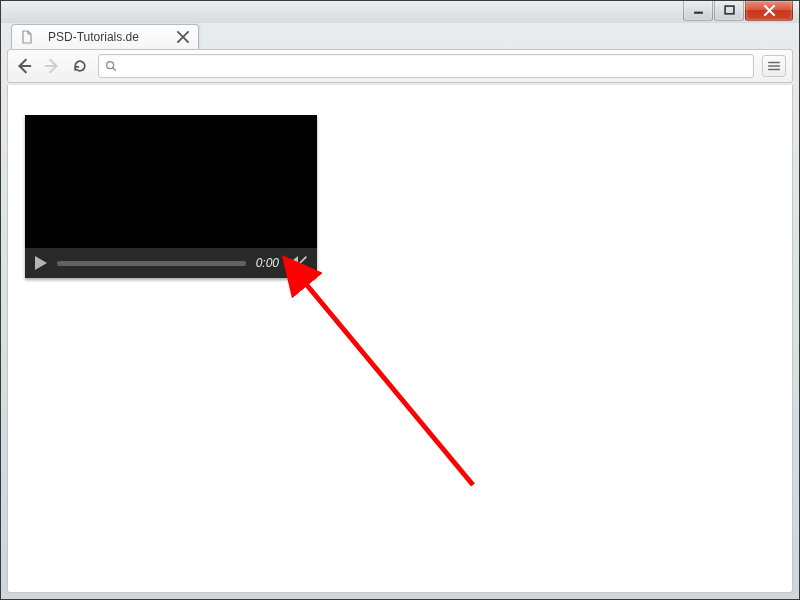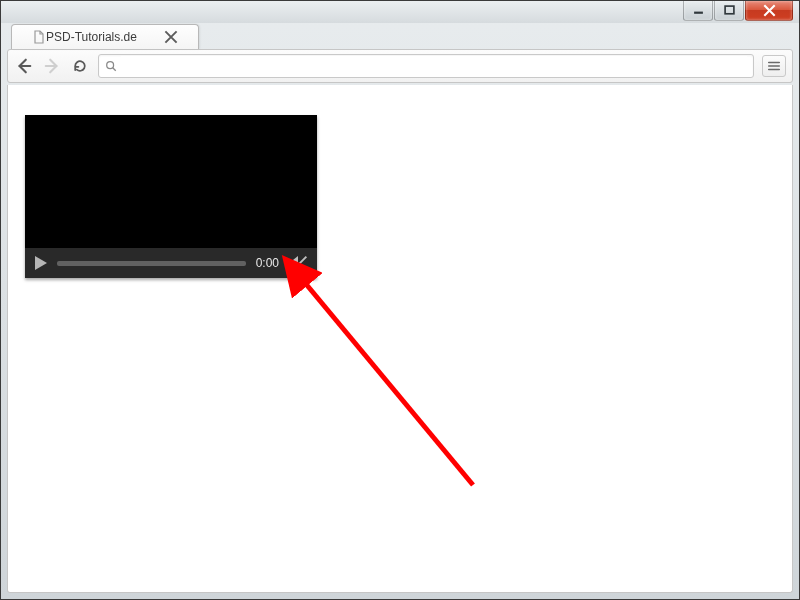--- a/index.html
+++ b/index.html
@@ -8,35 +8,35 @@
   
   .titlebar{ height:22px; background:linear-gradient(#ebeff1,#d6dbde); position:relative; }
   .win-buttons{ position:absolute; right:6px; top:0; display:flex; }
   .win-btn{ width:30px; height:20px; margin-left:1px; border:1px solid rgba(0,0,0,.25); border-top:none; border-radius:0 0 3px 3px; display:flex; align-items:center; justify-content:center; color:#30383c; box-shadow:inset 0 0 3px rgba(255,255,255,.5); }
   .win-btn.min, .win-btn.max{ background:linear-gradient(#e9edef,#c9d0d4); }
   .win-btn.close{ width:48px; background:linear-gradient(#e78a79 0%,#d9583e 45%,#c63a20 46%,#cf3f22 100%); color:#fff; }
   .win-btn svg{ width:11px; height:11px; }
   .win-btn.close svg{ width:13px; height:13px; }
   
   .tabstrip{ height:26px; position:relative; }
-  .tab{ position:absolute; left:10px; bottom:0; width:188px; height:25px; background:linear-gradient(#fefefe,#f5f5f5); border:1px solid #b8b8b8; border-bottom:none; border-radius:4px 4px 0 0; display:flex; align-items:center; padding:0 20px; gap:0; box-shadow:1px 0 2px rgba(0,0,0,.08); }
+  .tab{ position:absolute; left:10px; bottom:0; width:188px; height:25px; background:linear-gradient(#fefefe,#f5f5f5); border:1px solid #b8b8b8; border-bottom:none; border-radius:4px 4px 0 0; display:flex; align-items:center; padding:0 8px; gap:14px; box-shadow:1px 0 2px rgba(0,0,0,.08); }
   .favicon{ width:14px; height:14px; display:flex; align-items:center; justify-content:center; }
   .favicon svg{ width:14px; height:14px; stroke:#9a9a9a; fill:none; stroke-width:1.2; }
   .tab-title{ flex:1; font-size:12px; color:#3c3c3c; white-space:nowrap; overflow:hidden; text-overflow:ellipsis; }
   .tab-close{ width:14px; height:14px; color:#5c5c5c; cursor:pointer; }
   
   .toolbar{ height:34px; margin:0 6px; background:linear-gradient(#fcfcfc,#f1f1f1); border:1px solid #c6c6c6; border-radius:3px; display:flex; align-items:center; padding:0 6px; gap:8px; }
   .nav-icon{ width:20px; height:20px; display:flex; align-items:center; justify-content:center; color:#6e6e6e; cursor:pointer; }
   .nav-icon.disabled{ color:#c5c5c5; cursor:default; }
   .omnibox{ flex:1; height:24px; background:#fff; border:1px solid #c9c9c9; border-radius:3px; display:flex; align-items:center; padding:0 6px; gap:4px; box-shadow:inset 0 1px 2px rgba(0,0,0,.05); }
   .omnibox svg{ width:12px; height:12px; stroke:#8a8a8a; fill:none; }
   .omnibox input{ flex:1; border:none; outline:none; height:20px; font-size:13px; }
   .menu-btn{ width:24px; height:22px; border:1px solid #c9c9c9; border-radius:3px; background:linear-gradient(#fcfcfc,#eee); display:flex; align-items:center; justify-content:center; cursor:pointer; }
   
-  .viewport{ position:absolute; left:6px; right:6px; top:84px; bottom:6px; background:#fff; border:1px solid #c6c6c6; border-top:none; overflow:hidden; border-radius:0 0 3px 3px; }
+  .viewport{ position:absolute; left:6px; right:6px; top:84px; bottom:6px; background:#fff; border:1px solid #c6c6c6; border-top:none; overflow:hidden; border-radius:0 0 3px 3px;font-style:italic; }
   
   .video{ position:absolute; left:17px; top:30px; width:292px; height:163px; background:#000; box-shadow:0 2px 3px rgba(0,0,0,.35); }
   .vcontrols{ position:absolute; left:0; right:0; bottom:0; height:30px; background:rgba(45,45,45,.92); display:flex; align-items:center; padding:0 10px; gap:10px; }
   .play{ width:0; height:0; border-style:solid; border-width:7px 0 7px 12px; border-color:transparent transparent transparent #b5b5b5; cursor:pointer; }
   .track{ flex:1; height:5px; background:#616161; border-radius:2px; position:relative; overflow:hidden; }
   .track-fill{ position:absolute; left:0; top:0; bottom:0; width:0; background:#b5b5b5; }
   .timecode{ color:#e8e8e8; font-size:12px; font-family:Arial,sans-serif; }
   .mute{ position:relative; width:18px; height:16px; cursor:pointer; }
   .mute svg{ width:18px; height:16px; }
   .vol-slash{ position:absolute; left:2px; top:7px; width:18px; height:2px; background:#bfbfbf; transform:rotate(-45deg); }

